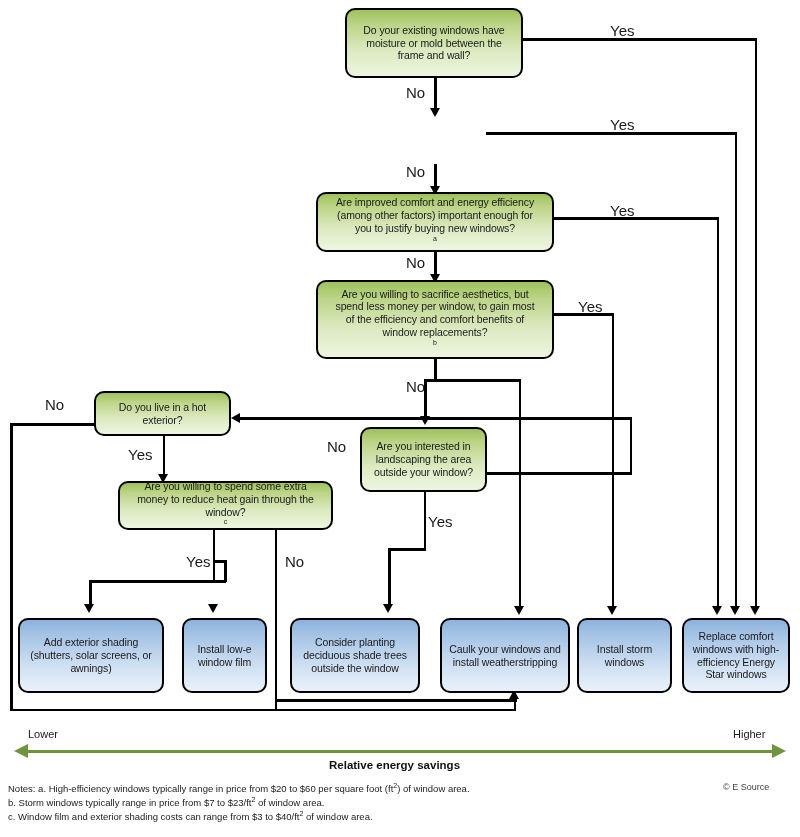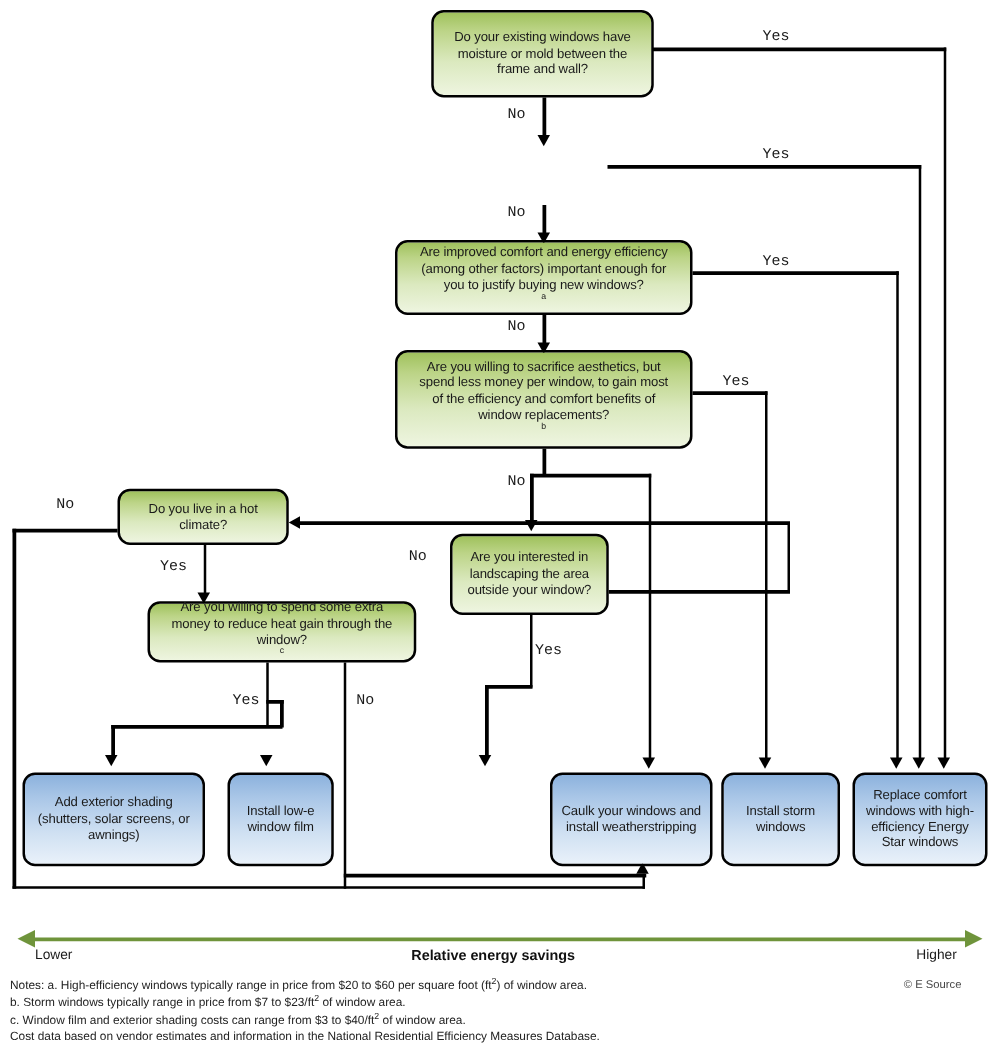--- a/index.html
+++ b/index.html
@@ -32,29 +32,29 @@
 
   
   .ln{position:absolute;background:#000;z-index:3;}
   .lnh{height:2.5px;}
   .lnv{width:2.5px;}
   .arw{position:absolute;width:0;height:0;z-index:4;}
   .arw-d{border-left:5.5px solid transparent;border-right:5.5px solid transparent;border-top:9px solid #000;}
   .arw-u{border-left:5.5px solid transparent;border-right:5.5px solid transparent;border-bottom:9px solid #000;}
   .arw-l{border-top:5.5px solid transparent;border-bottom:5.5px solid transparent;border-right:9px solid #000;}
 
-  .elbl{position:absolute;font-size:12px;color:#1a1a1a;z-index:6;white-space:nowrap;font-family:Liberation Mono, monospace;}
+  .elbl{position:absolute;font-size:15px;color:#1a1a1a;z-index:6;white-space:nowrap;}
 
   
   #scalebar{position:absolute;left:0;top:0;width:100%;height:100%;}
   .sb-line{position:absolute;background:#6f943b;height:3px;}
   .sb-arw{position:absolute;width:0;height:0;}
   .sb-arw-l{border-top:7px solid transparent;border-bottom:7px solid transparent;border-right:14px solid #6f943b;}
   .sb-arw-r{border-top:7px solid transparent;border-bottom:7px solid transparent;border-left:14px solid #6f943b;}
-  .sb-txt{position:absolute;font-size:11px;color:#1a1a1a;margin-top:30px;}
+  .sb-txt{position:absolute;font-size:11px;color:#1a1a1a;}
   .sb-title{position:absolute;font-size:11.5px;font-weight:bold;color:#111;}
 
   
   .note{position:absolute;font-size:9.5px;color:#222;white-space:nowrap;}
   #copyright{position:absolute;font-size:9px;color:#444;}
 </style>
 </head>
 <body>
 
 <div id="page">
@@ -145,39 +145,42 @@
 
   <div class="node decision" style="left:316px;top:192px;width:238px;height:60px;">
     <span><span>Are improved comfort and energy efficiency (among other factors) important enough for you to justify buying new windows?</span><sup>a</sup></span>
   </div>
 
   <div class="node decision" style="left:316px;top:280px;width:238px;height:79px;">
     <span><span>Are you willing to sacrifice aesthetics, but spend less money per window, to gain most of the efficiency and comfort benefits of window replacements?</span><sup>b</sup></span>
   </div>
 
   <div class="node decision" style="left:94px;top:391px;width:137px;height:45px;">
-    <span>Do you live in a hot climate?</span>
+    <span>Do you live in a hot exterior?</span>
   </div>
 
   <div class="node decision" style="left:118px;top:481px;width:215px;height:49px;">
     <span><span>Are you willing to spend some extra money to reduce heat gain through the window?</span><sup>c</sup></span>
   </div>
 
   <div class="node terminal" style="left:18px;top:618px;width:146px;height:75px;">
     <span>Add exterior shading (shutters, solar screens, or awnings)</span>
   </div>
 
   <div class="node decision" style="left:360px;top:427px;width:127px;height:65px;">
     <span>Are you interested in landscaping the area outside your window?</span>
   </div>
 
   <div class="node terminal" style="left:182px;top:618px;width:85px;height:75px;">
     <span>Install low-e window film</span>
   </div>
 
+  <div class="node terminal" style="left:290px;top:618px;width:130px;height:75px;">
+    <span>Consider planting deciduous shade trees outside the window</span>
+  </div>
 
   <div class="node terminal" style="left:440px;top:618px;width:130px;height:75px;">
     <span>Caulk your windows and install weatherstripping</span>
   </div>
 
   <div class="node terminal" style="left:577px;top:618px;width:95px;height:75px;">
     <span>Install storm windows</span>
   </div>
 
   <div class="node terminal" style="left:682px;top:618px;width:108px;height:75px;">
@@ -189,17 +192,16 @@
     <div class="sb-txt" style="left:733px;top:728px;">Higher</div>
     <div class="sb-arw sb-arw-l" style="left:14px;top:744px;"></div>
     <div class="sb-line" style="left:27px;top:749.5px;width:746px;"></div>
     <div class="sb-arw sb-arw-r" style="left:772px;top:744px;"></div>
     <div class="sb-title" style="left:329px;top:759px;">Relative energy savings</div>
   </div>
 
   <div class="note" style="left:8px;top:783px;"><span>Notes: a. High-efficiency windows typically range in price from $20 to $60 per square foot (ft</span><sup>2</sup><span>) of window area.</span></div>
   <div class="note" style="left:8px;top:797px;"><span>b. Storm windows typically range in price from $7 to $23/ft</span><sup>2</sup><span> of window area.</span></div>
   <div class="note" style="left:8px;top:811px;"><span>c. Window film and exterior shading costs can range from $3 to $40/ft</span><sup>2</sup><span> of window area.</span></div>
-  <div class="note" style="left:8px;top:824px;">Cost data based on vendor estimates and information in the National Residential Efficiency Measures Database.</div>
 
   <div id="copyright" style="left:723px;top:782px;">© E Source</div>
 
 </div>
 
 </body></html>

